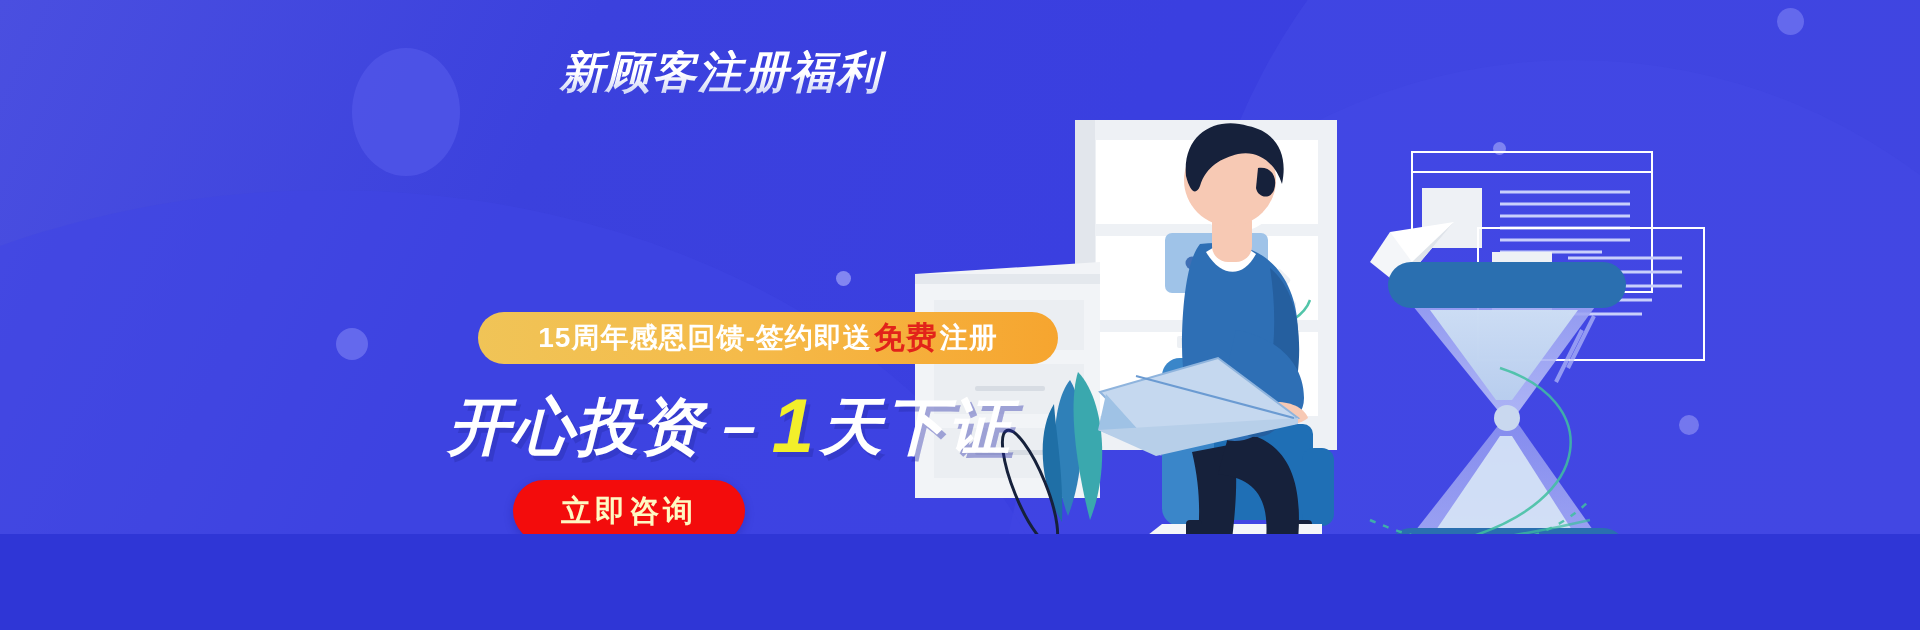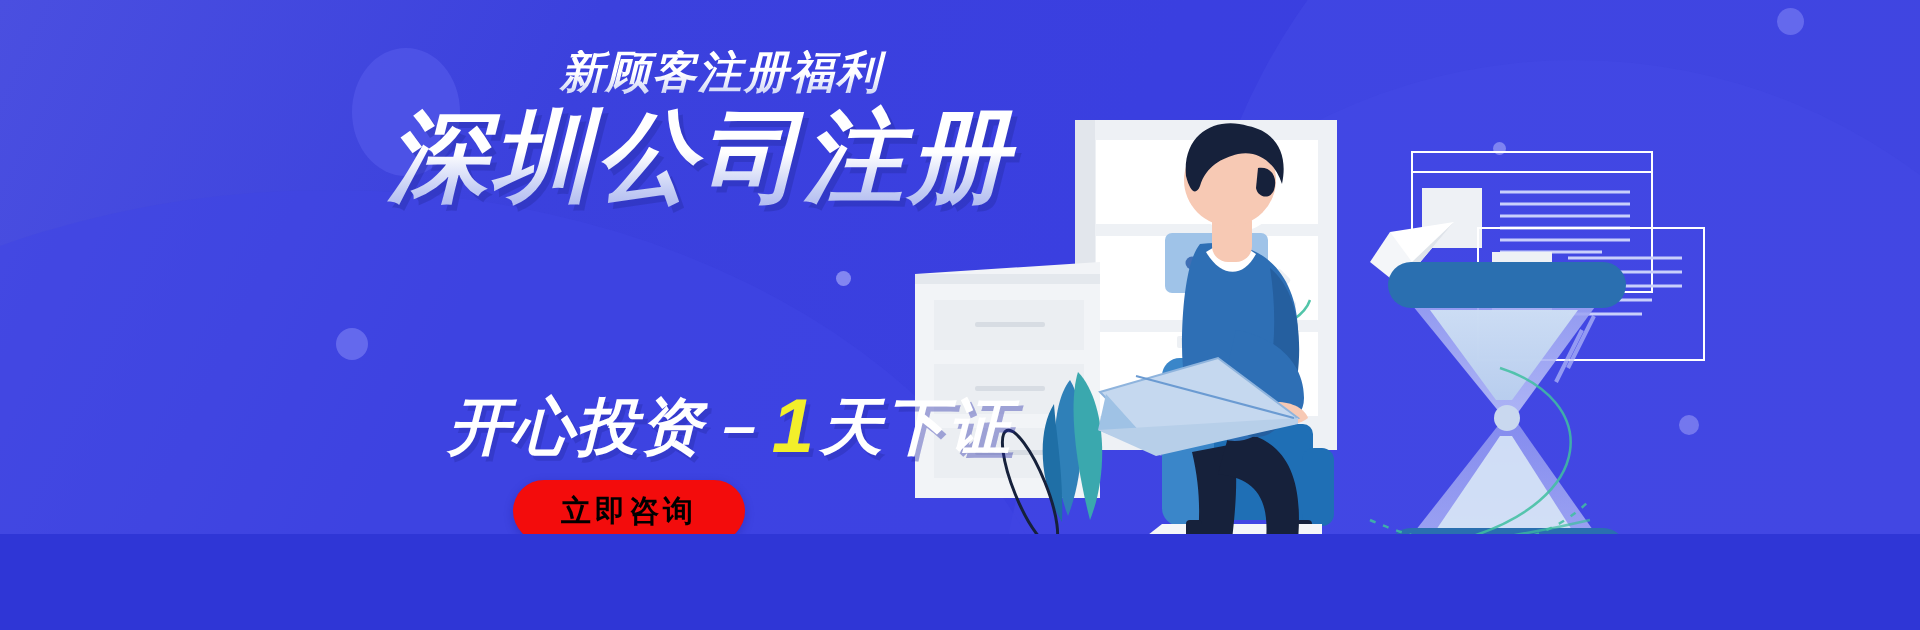--- a/index.html
+++ b/index.html
@@ -100,21 +100,21 @@
 
   .cta{
     position:absolute;left:183px;top:430px;
     width:232px;height:62px;border-radius:31px;
     background:#f30c0c;
     border:none;cursor:pointer;
     display:flex;align-items:center;justify-content:center;
     box-shadow:0 3px 10px rgba(20,10,120,.25);
   }
   .cta span{
-    font-size:30px;font-weight:bold;color:#000000;letter-spacing:4px;
+    font-size:30px;font-weight:bold;color:#fef9c3;letter-spacing:4px;
   }
 
   
   .illus{position:absolute;left:900px;top:0;width:1020px;height:630px;}
   .illus svg{display:block;}
 </style>
 </head>
 <body>
 
 <div class="banner">
@@ -300,22 +300,26 @@
       <path d="M600 368 C 700 400, 700 500, 560 540" stroke="#3fbfa0" stroke-width="2.5" fill="none" opacity=".85"></path>
       <path d="M470 520 C 560 560, 640 550, 690 500" stroke="#3fbfa0" stroke-width="2.5" fill="none" stroke-dasharray="6 8" opacity=".85"></path>
       <path d="M120 548 C 300 566, 520 560, 690 520" stroke="#3fbfa0" stroke-width="2.5" fill="none" opacity=".7"></path>
     </svg>
   </div>
 
   <div class="copy">
 
     <div class="eyebrow">新顾客注册福利</div>
 
-    <h1 class="headline">深圳公司注册</h1>
-
+
+    <div class="pill">
+      <span>15周年感恩回馈-签约即送</span>
+        <span class="free">免费</span>
+        <span>注册</span>
+    </div>
 
     <div class="subline">
       <span>开心投资－</span><span class="one">1</span><span>天下证</span>
     </div>
 
     <button class="cta">
       <span>立即咨询</span>
     </button>
 
   </div>

